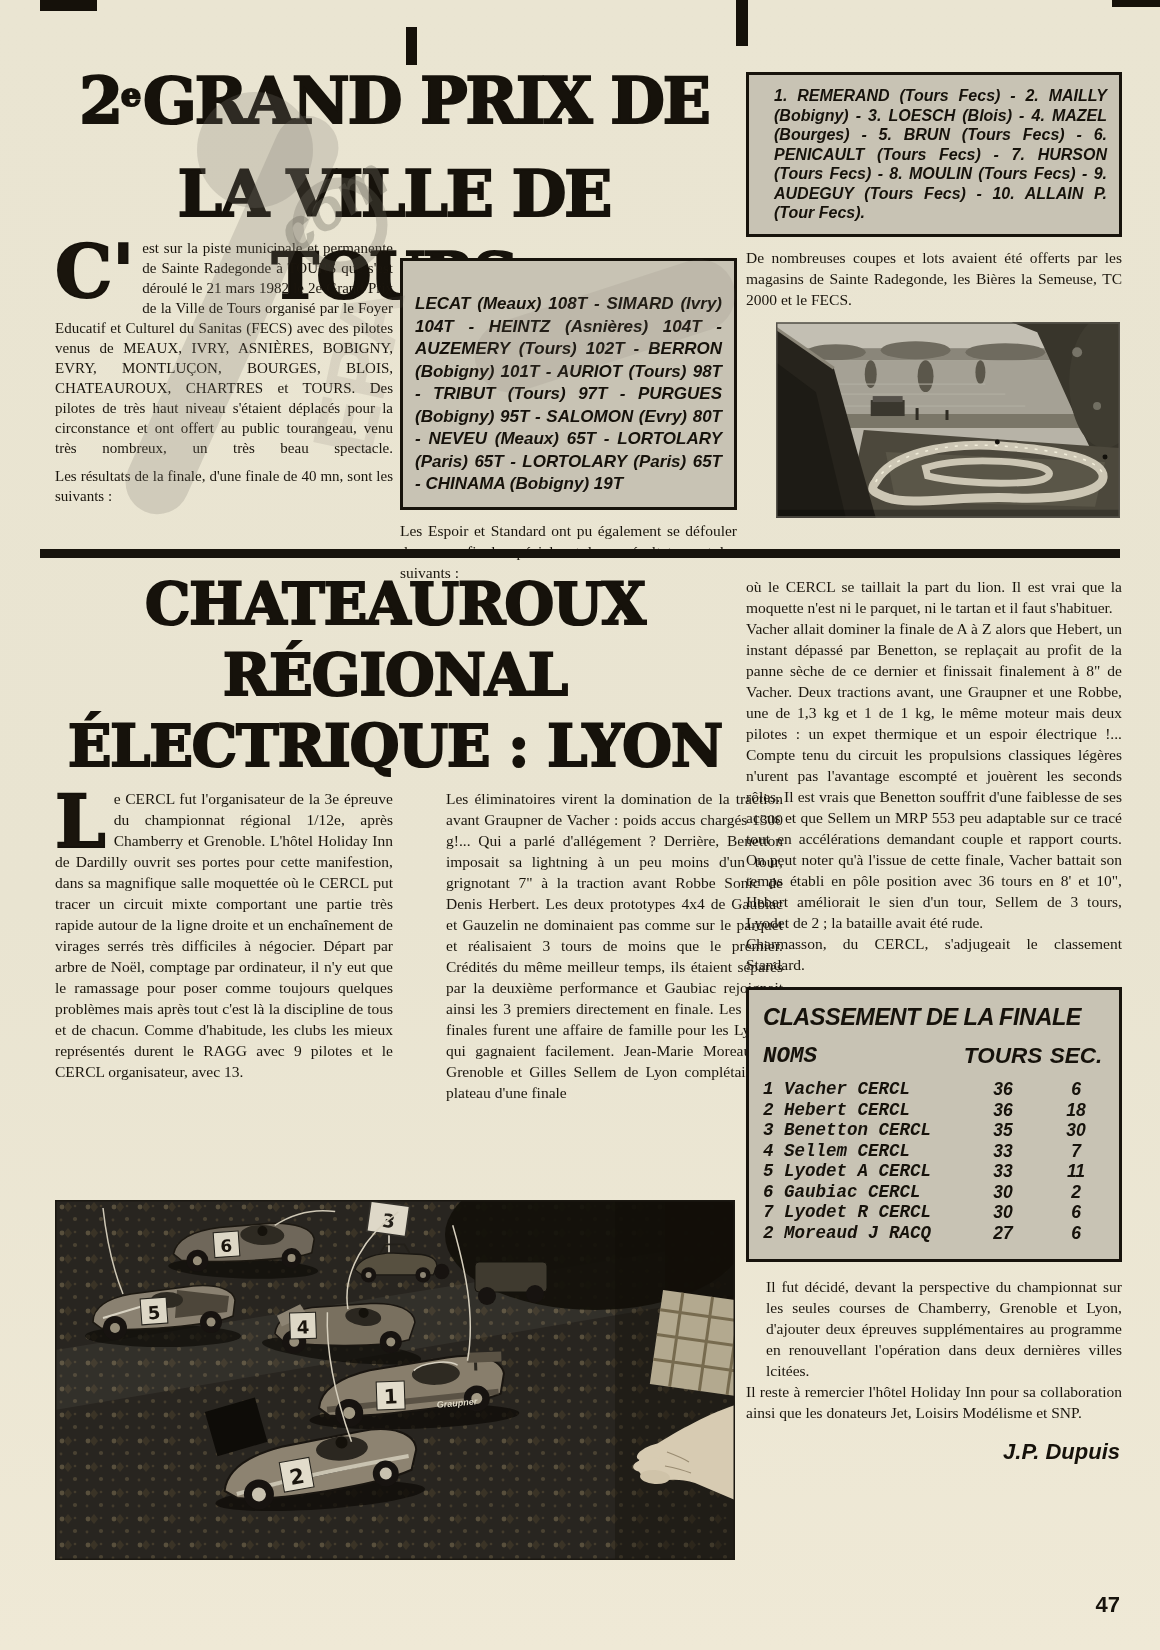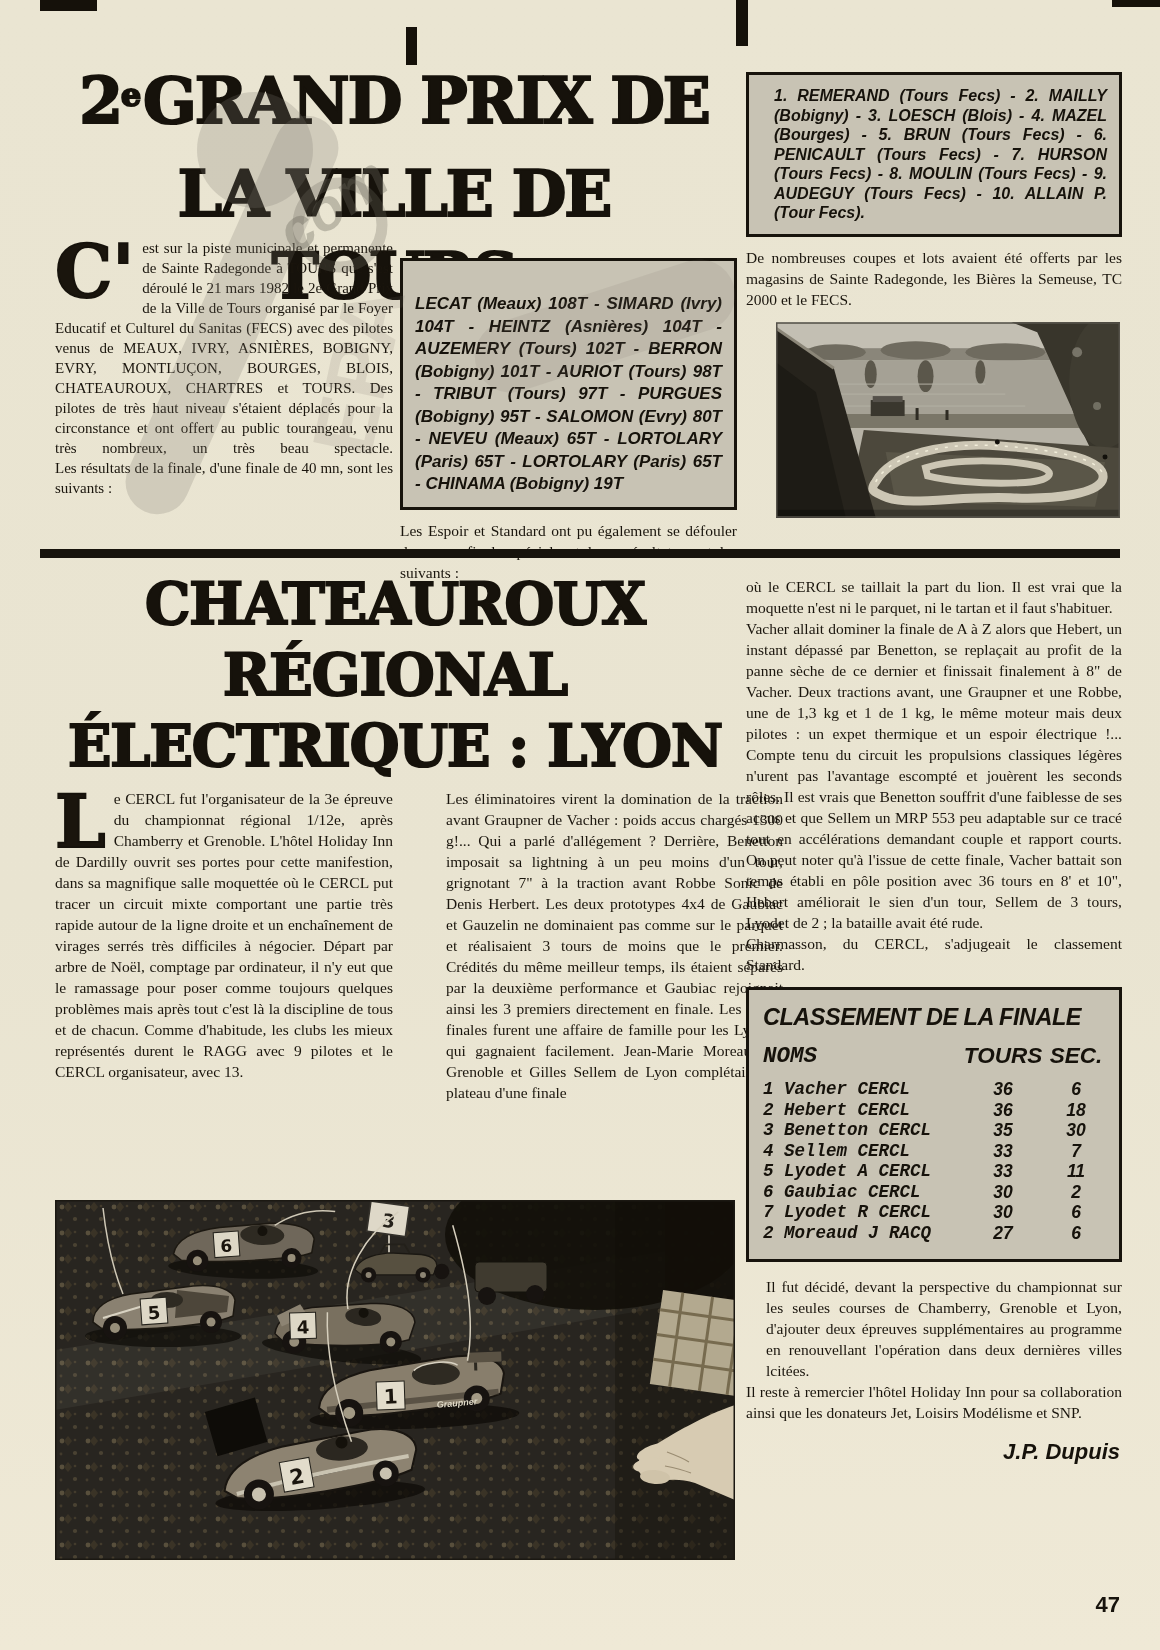--- a/index.html
+++ b/index.html
@@ -20,21 +20,21 @@
   .t-sup { font-size:0.5em; position:relative; top:-0.55em; }
   .t-rest { margin-left:4px; }
   .a2-title { left:55px; top:568px; width:680px; font-size:57px; line-height:71px; letter-spacing:-1px; }
 
   
   .col { position:absolute; z-index:2; }
   .body-text {
     font-family:"Liberation Serif",serif; font-size:15.5px; line-height:21px;
     text-align:justify; margin:0; color:#1a150d;
   }
-  .body-text + .body-text { }
+  .body-text + .body-text { margin-top:8px; }
   .smaller { font-size:15px; line-height:20px; }
   .stretch { text-align-last:justify; }
   .dropcap {
     float:left; font-family:"DejaVu Serif",serif; font-weight:bold;
     font-size:72px; line-height:54px; padding:7px 8px 0 0;
     -webkit-text-stroke:2px #16120b;
   }
 
   
   .graybox {

